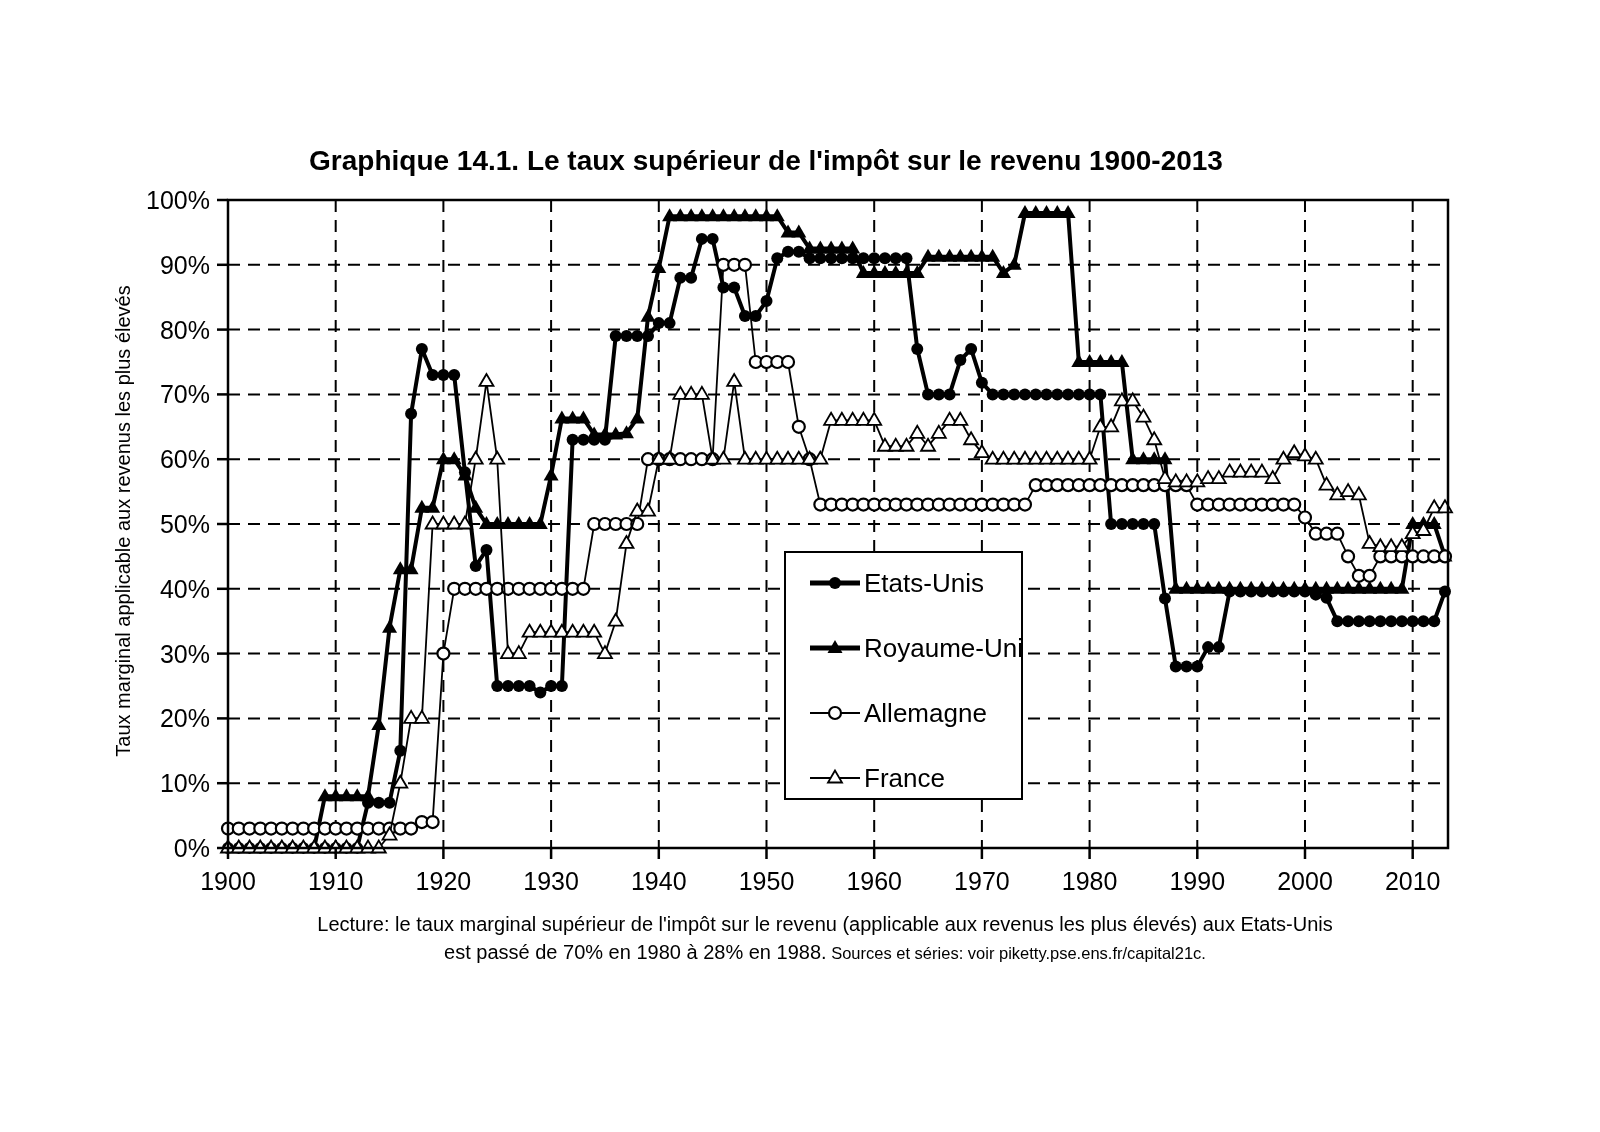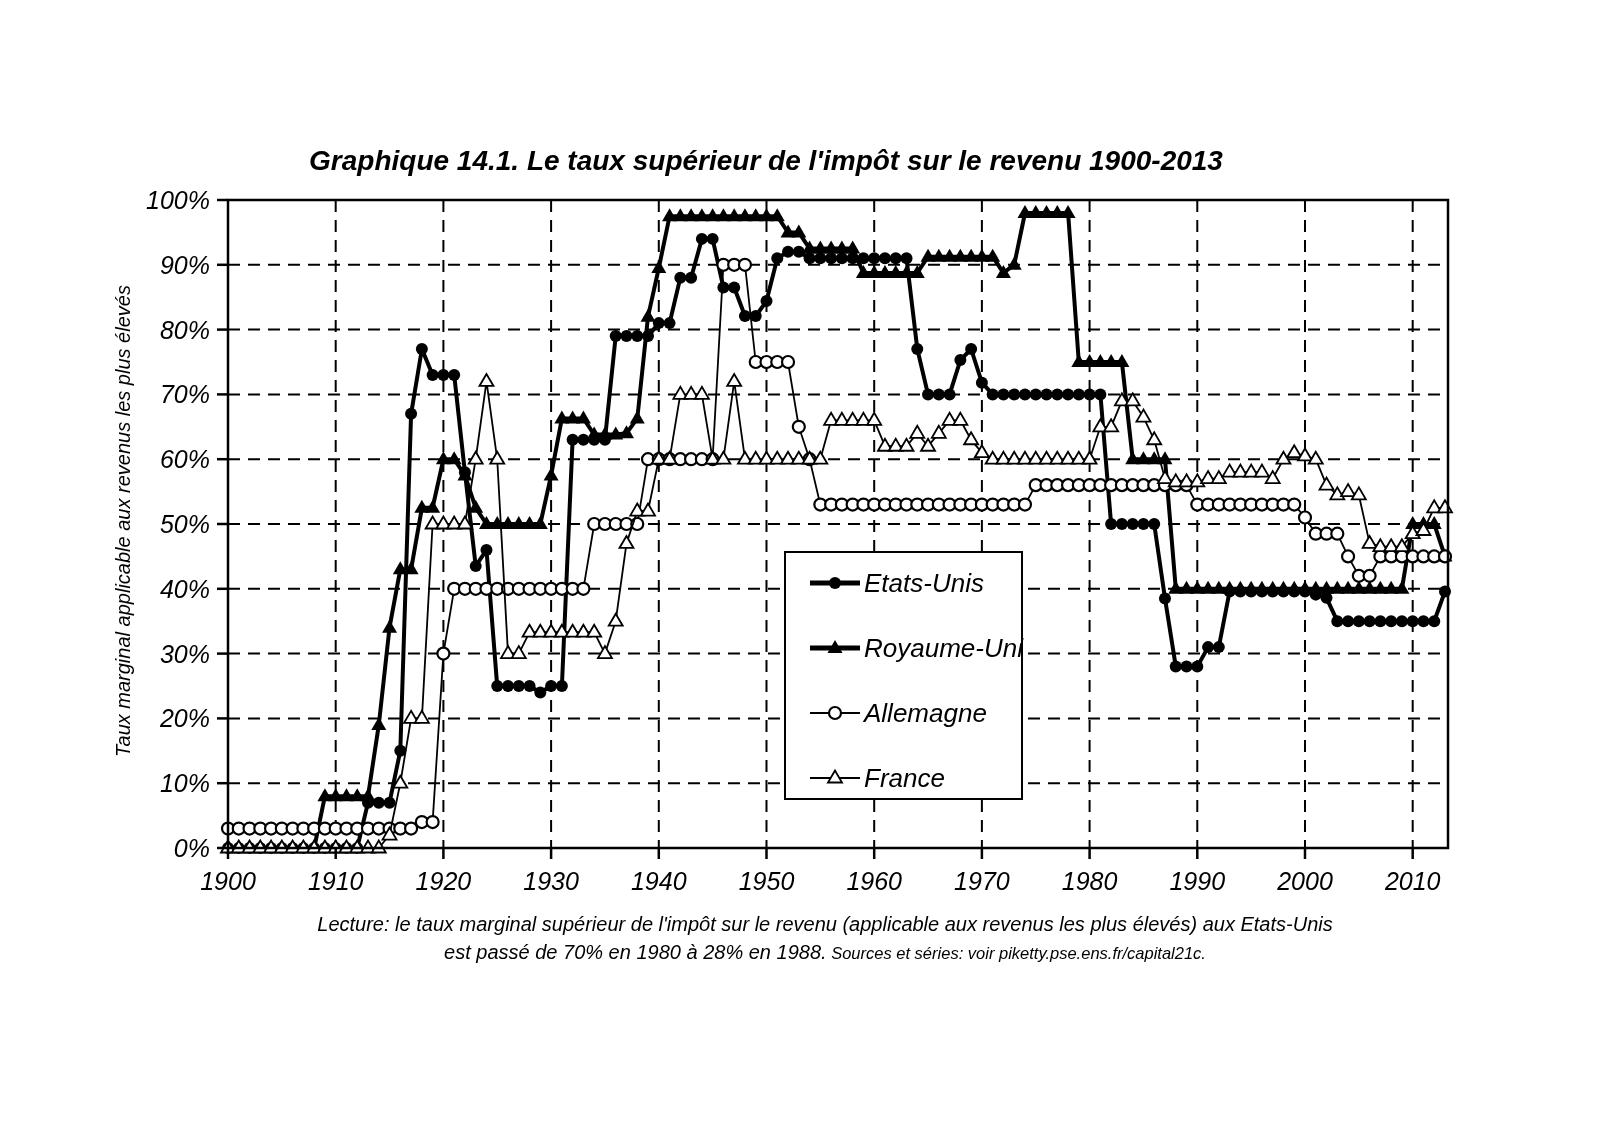--- a/index.html
+++ b/index.html
@@ -1,16 +1,16 @@
 <!DOCTYPE html>
 <html><head>
 <meta charset="utf-8">
 <style>
   html,body{margin:0;padding:0;background:#ffffff;}
-  .figure{position:relative;width:1600px;height:1132px;background:#ffffff;overflow:hidden;font-style:italic;}
+  .figure{position:relative;width:1600px;height:1132px;background:#ffffff;overflow:hidden;}
   svg text{font-family:"Liberation Sans","DejaVu Sans",sans-serif;fill:#000000;}
   .chart-title{font-size:28px;font-weight:bold;}
   .yaxis-title{font-size:20px;}
   .tick-label{font-size:25px;}
   .legend-label{font-size:26px;}
   .caption-main{font-size:20px;}
   .caption-small{font-size:16.5px;}
 </style>
 </head>
 <body>

